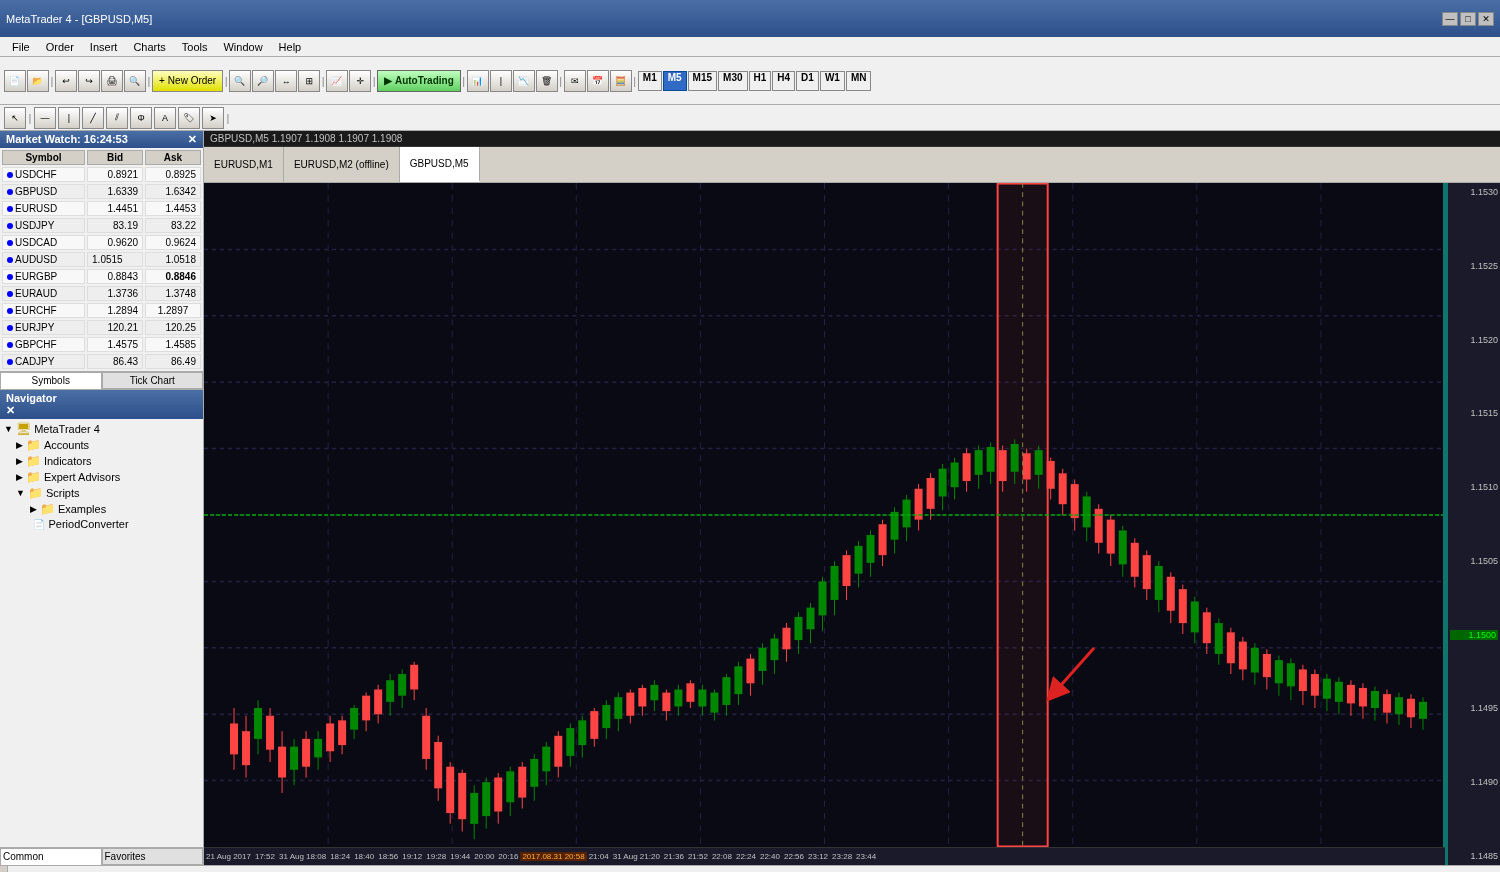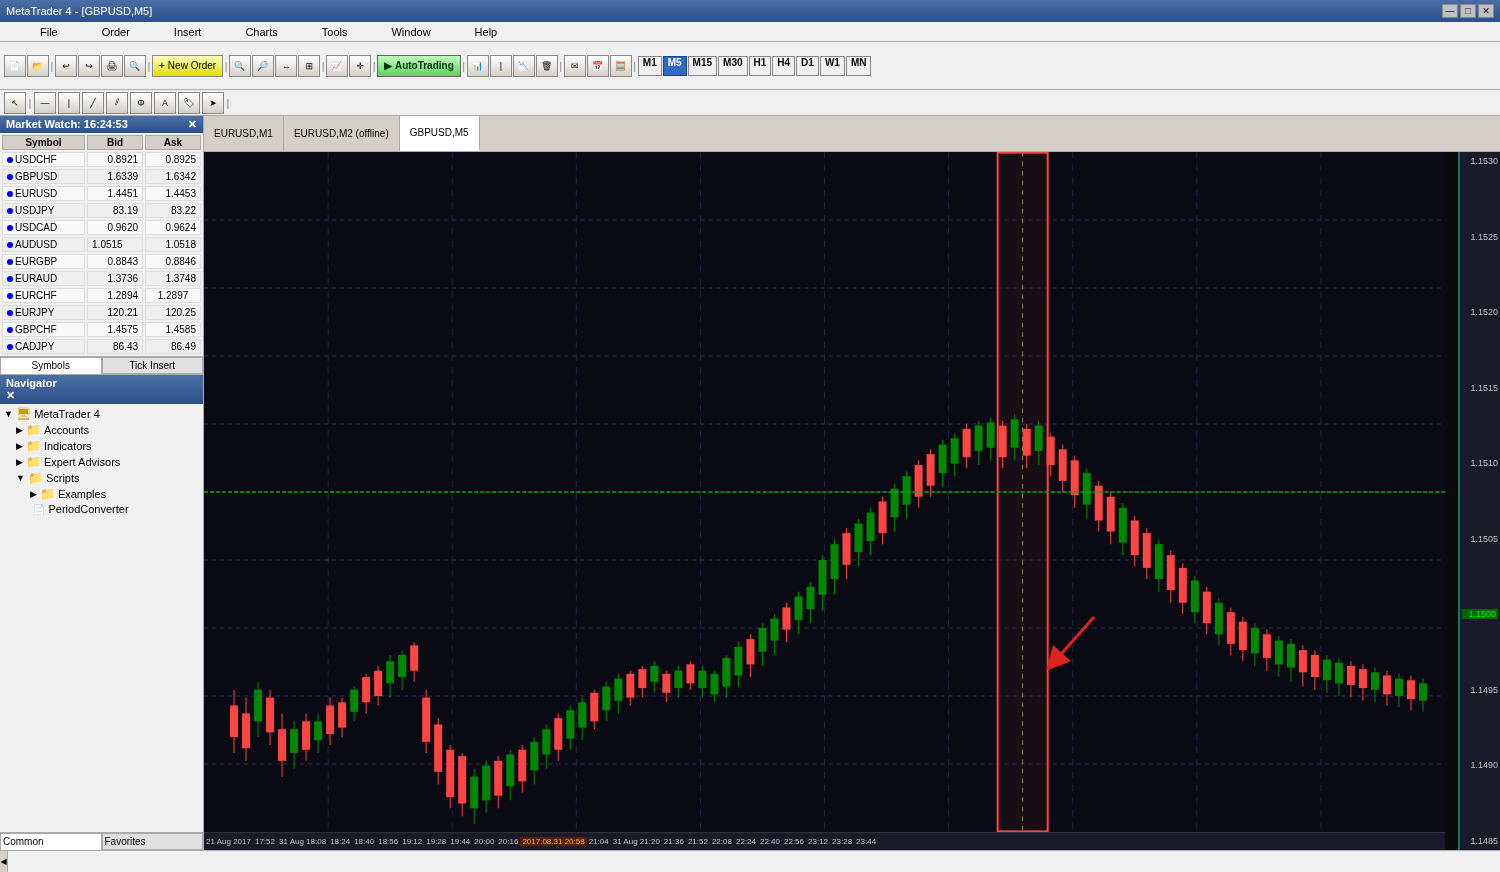--- a/index.html
+++ b/index.html
@@ -1,25 +1,25 @@
 <!DOCTYPE html>
 <html><head>
   <meta charset="utf-8">
   <style>
     * { margin: 0; padding: 0; box-sizing: border-box; }
     body { width: 1500px; height: 872px; overflow: hidden; font-family: 'Segoe UI', Tahoma, sans-serif; font-size: 11px; background: #c0c0c0; color: #000; }
 
     
-    #title-bar { height: 22px; background: linear-gradient(to bottom, #4a6fa5, #2d4f8a); color: white; display: flex; align-items: center; padding: 0 6px; justify-content: space-between; }
+    #title-bar { height: 37px; background: linear-gradient(to bottom, #4a6fa5, #2d4f8a); color: white; display: flex; align-items: center; padding: 0 6px; justify-content: space-between; }
     #title-bar .win-controls { display: flex; gap: 2px; }
     #title-bar .win-btn { width: 16px; height: 14px; background: #c0c0c0; border: 1px solid #888; font-size: 9px; display: flex; align-items: center; justify-content: center; cursor: pointer; color: #000; }
 
     
     #menu-bar { height: 20px; background: #f0f0f0; display: flex; align-items: center; padding: 0 4px; border-bottom: 1px solid #aaa; }
-    .menu-item { padding: 2px 8px; font-size: 11px; cursor: pointer; margin-left: 28px; }
+    .menu-item { padding: 2px 8px; font-size: 11px; cursor: pointer; }
 
     
     #toolbar-area { height: 48px; background: #f0f0f0; border-bottom: 1px solid #aaa; display: flex; align-items: center; padding: 2px 4px; flex-wrap: wrap; gap: 1px; }
     .tb-btn { height: 22px; min-width: 22px; background: linear-gradient(to bottom, #fff, #d4d0c8); border: 1px solid #888; display: flex; align-items: center; justify-content: center; cursor: pointer; font-size: 9px; padding: 0 3px; }
     .tb-separator { width: 4px; height: 22px; display: flex; align-items: center; justify-content: center; color: #888; }
     .tb-text-btn { height: 22px; background: linear-gradient(to bottom, #fff, #d4d0c8); border: 1px solid #888; display: flex; align-items: center; padding: 0 6px; cursor: pointer; font-size: 10px; gap: 3px; }
     .new-order-btn { background: linear-gradient(to bottom, #ffffc0, #e0e000); border-color: #888; }
     .autotrading-btn { background: linear-gradient(to bottom, #c0ffc0, #60d060); border-color: #666; color: #003300; font-weight: bold; }
     .period-btn { height: 20px; background: #f0f0f0; border: 1px solid #888; padding: 0 4px; cursor: pointer; font-size: 10px; font-weight: bold; }
     .period-btn.active { background: #316ac5; color: white; border-color: #004a99; }
@@ -64,21 +64,21 @@
     .nav-tab.active { background: #fff; border-bottom: none; }
 
     
     #chart-area { flex: 1; display: flex; flex-direction: column; background: #000; overflow: hidden; }
     #chart-tabs { display: flex; background: #d4d0c8; border-bottom: 1px solid #aaa; height: 36px; }
     .chart-tab { padding: 2px 10px; font-size: 10px; cursor: pointer; background: #d4d0c8; border-right: 1px solid #aaa; display: flex; align-items: center; }
     .chart-tab.active { background: #fff; border-bottom: 2px solid #fff; }
     #chart-container { flex: 1; position: relative; background: #0a0a0a; overflow: hidden; }
 
     
-    #price-scale { position: absolute; right: 0; top: 0; bottom: 0; width: 42px; background: #1a1a2a; border-left: 2px solid #0f766e; display: flex; flex-direction: column; justify-content: space-between; padding: 4px 2px; }
+    #price-scale { position: absolute; right: 0; top: 0; bottom: 0; width: 57px; background: #1a1a2a; border-left: 5px solid #0f766e; display: flex; flex-direction: column; justify-content: space-between; padding: 4px 2px; }
     .price-label { color: #c0c0c0; font-size: 9px; text-align: right; }
     .price-label.current { color: #00ff00; background: #006600; padding: 0 2px; }
 
     
     #time-scale { position: absolute; bottom: 0; left: 0; right: 55px; height: 18px; background: #1a1a2a; border-top: 1px solid #333; display: flex; align-items: center; overflow: hidden; }
     .time-label { color: #c0c0c0; font-size: 8px; white-space: nowrap; padding: 0 2px; }
 
     
     #chart-svg { position: absolute; top: 0; left: 0; right: 55px; bottom: 18px; }
 
@@ -221,21 +221,21 @@
     <td style="text-align:right;">0.9624</td>
   </tr>
             <tr>
     <td><span class="symbol-dot"></span>AUDUSD</td>
     <td style="text-align:left;">1.0515</td>
     <td style="text-align:right;">1.0518</td>
   </tr>
             <tr>
     <td><span class="symbol-dot"></span>EURGBP</td>
     <td style="text-align:right;">0.8843</td>
-    <td style="text-align:right;">0.8846</td>
+    <td style="text-align:right;font-weight:bold;">0.8846</td>
   </tr>
             <tr>
     <td><span class="symbol-dot"></span>EURAUD</td>
     <td style="text-align:right;">1.3736</td>
     <td style="text-align:right;">1.3748</td>
   </tr>
             <tr>
     <td><span class="symbol-dot"></span>EURCHF</td>
     <td style="text-align:right;">1.2894</td>
     <td style="text-align:center;">1.2897</td>
@@ -253,21 +253,21 @@
             <tr>
     <td><span class="symbol-dot"></span>CADJPY</td>
     <td style="text-align:right;">86.43</td>
     <td style="text-align:right;">86.49</td>
   </tr>
           </tbody>
       </table>
     </div>
     <div id="mw-tabs">
       <div class="mw-tab active">Symbols</div>
-      <div class="mw-tab">Tick Insert</div>
+      <div class="mw-tab">Tick Chart</div>
     </div>
 
     <div id="navigator">
       <div id="nav-header">
         <span>Navigator</span>
         <span style="cursor:pointer;">✕</span>
       </div>
       <div id="nav-tree">
         <div class="tree-item">
           <span style="font-size:9px;">▼</span>
@@ -306,20 +306,23 @@
         </div>
       </div>
     </div>
     <div id="nav-tabs">
       <div class="nav-tab active">Common</div>
       <div class="nav-tab">Favorites</div>
     </div>
   </div>
 
   <div id="chart-area">
+    <div style="background:#1a1a1a; color:#c0c0c0; font-size:10px; padding:2px 6px; border-bottom:1px solid #333;">
+      <span>GBPUSD,M5 1.1907 1.1908 1.1907 1.1908</span>
+    </div>
     <div id="chart-tabs">
       <div class="chart-tab">EURUSD,M1</div>
       <div class="chart-tab">EURUSD,M2 (offline)</div>
       <div class="chart-tab active">GBPUSD,M5</div>
     </div>
     <div id="chart-container">
 
       <svg id="chart-svg" style="position:absolute;top:0;left:0;right:55px;bottom:18px;width:calc(100% - 55px);height:calc(100% - 18px);" viewBox="0 0 1240 430" preserveAspectRatio="none">
 
         <rect width="1240" height="430" fill="#0a0a14"></rect>

